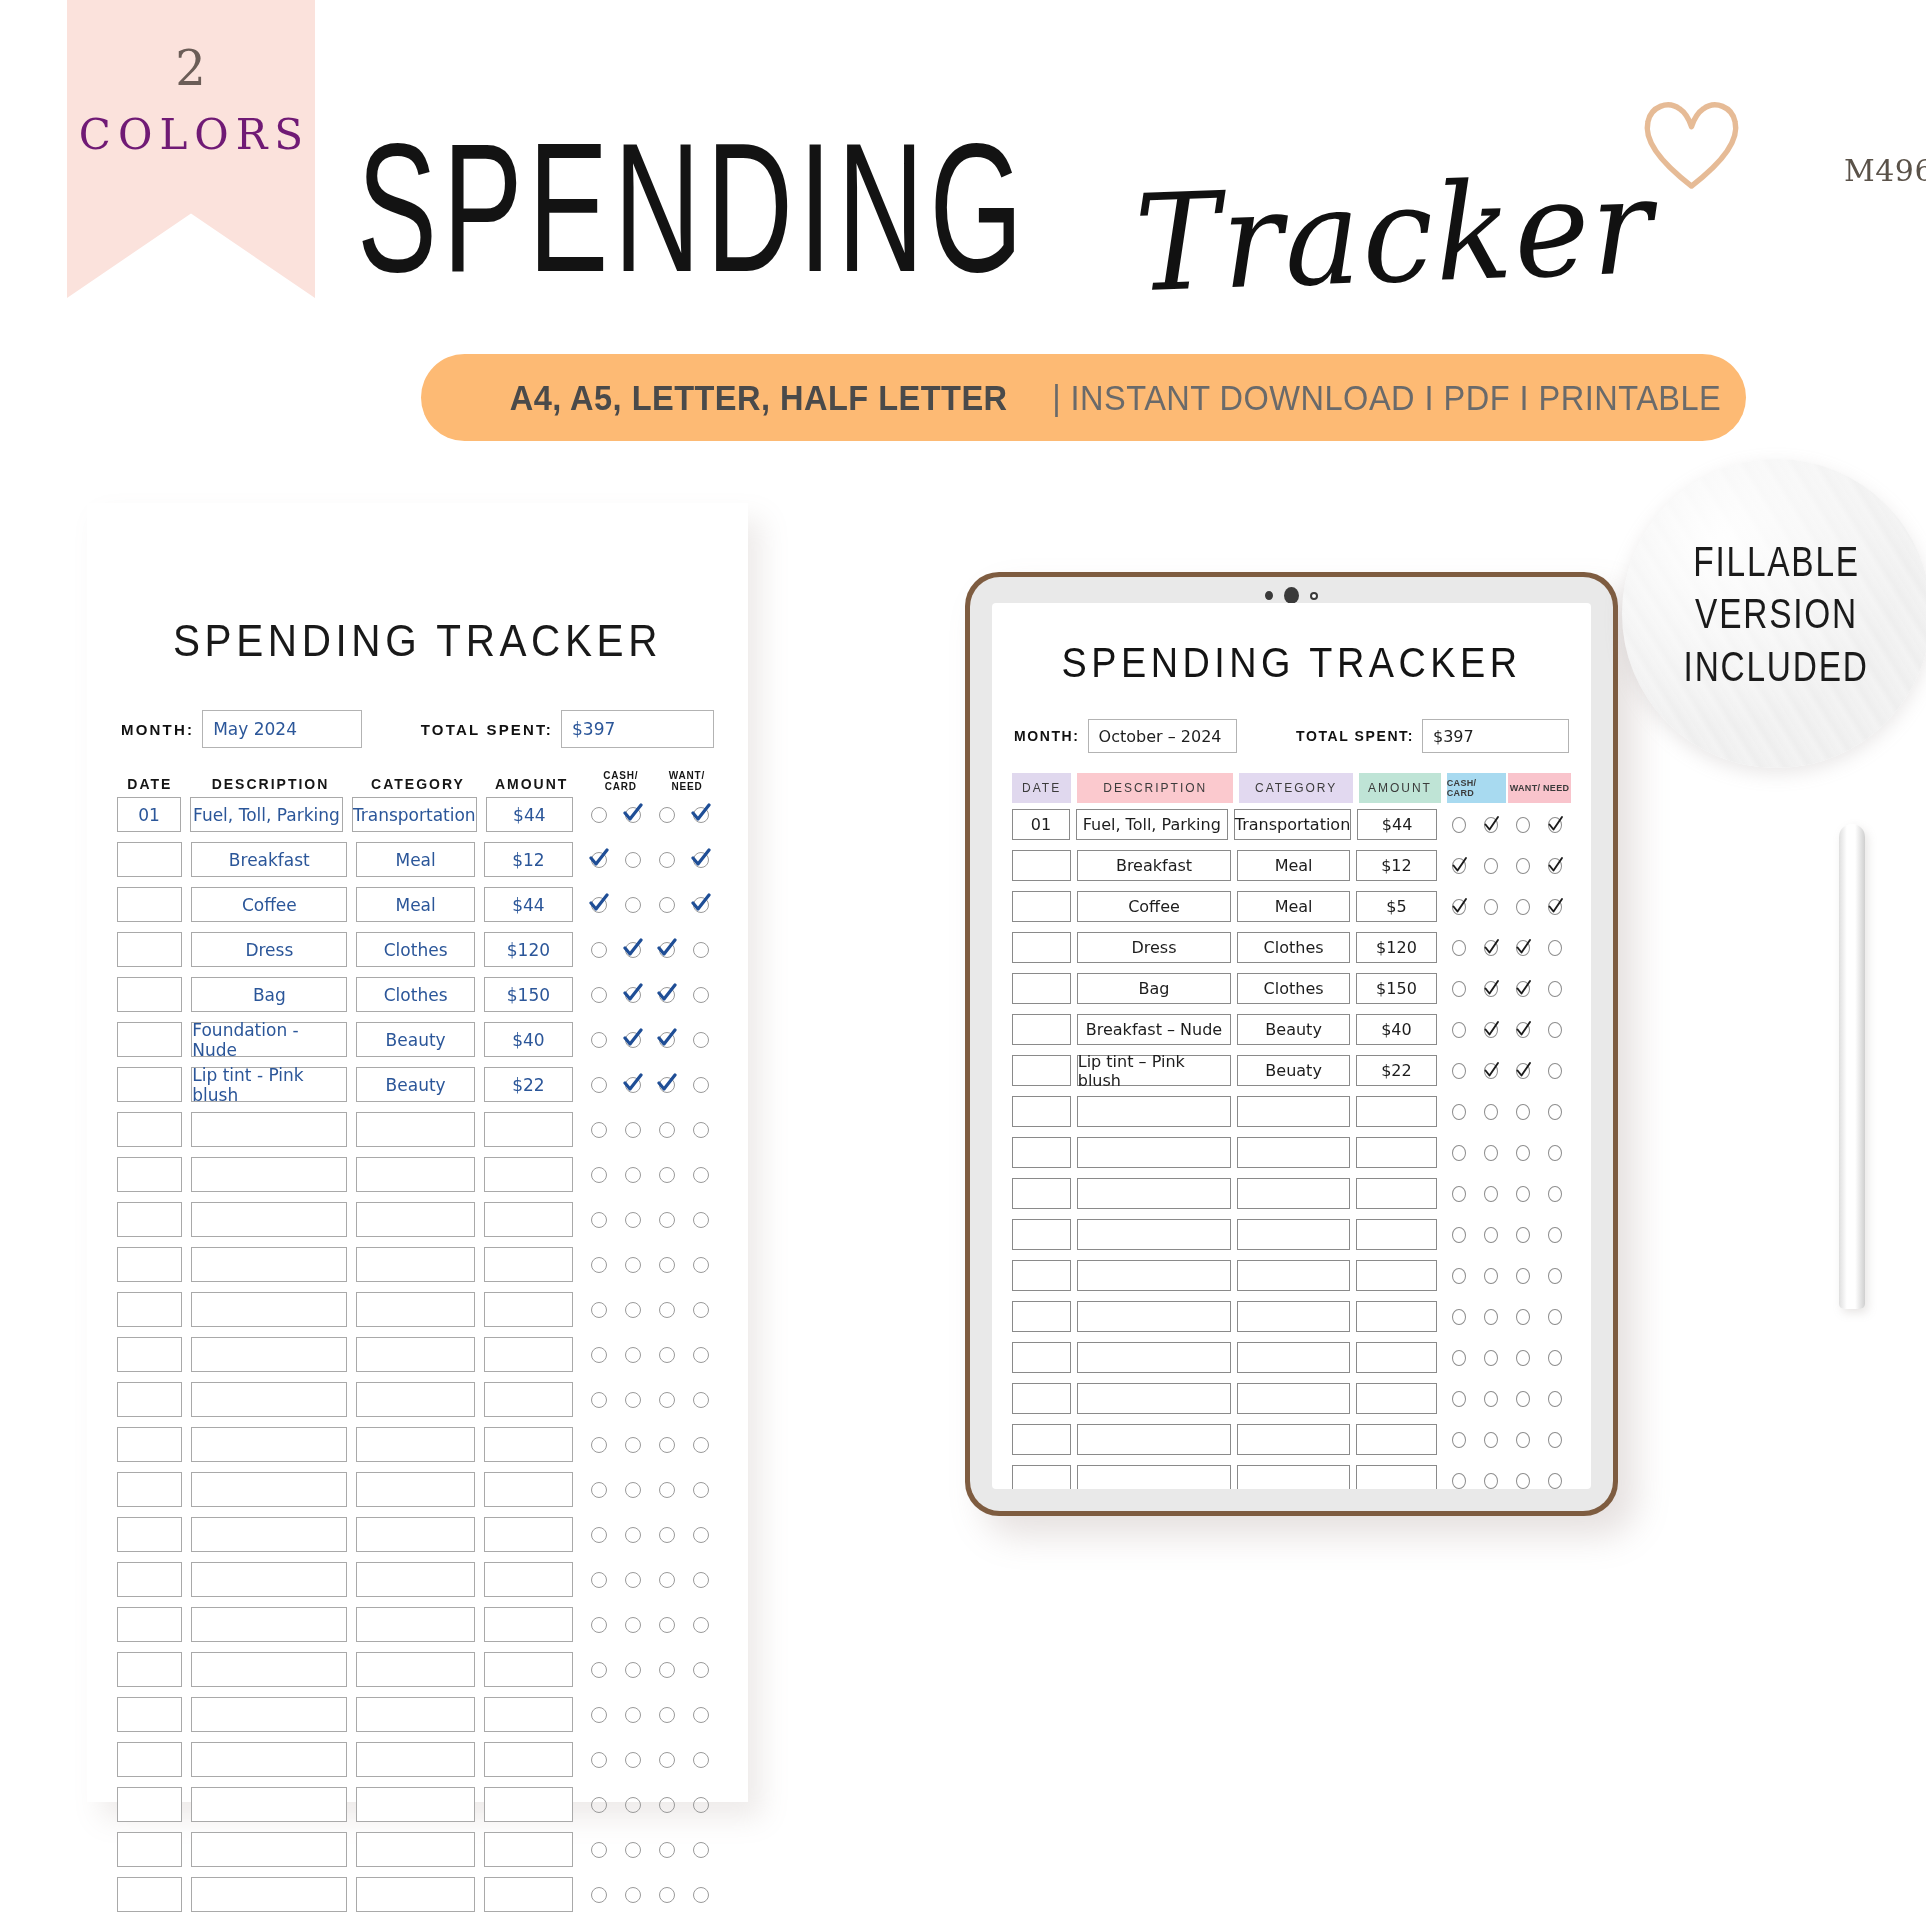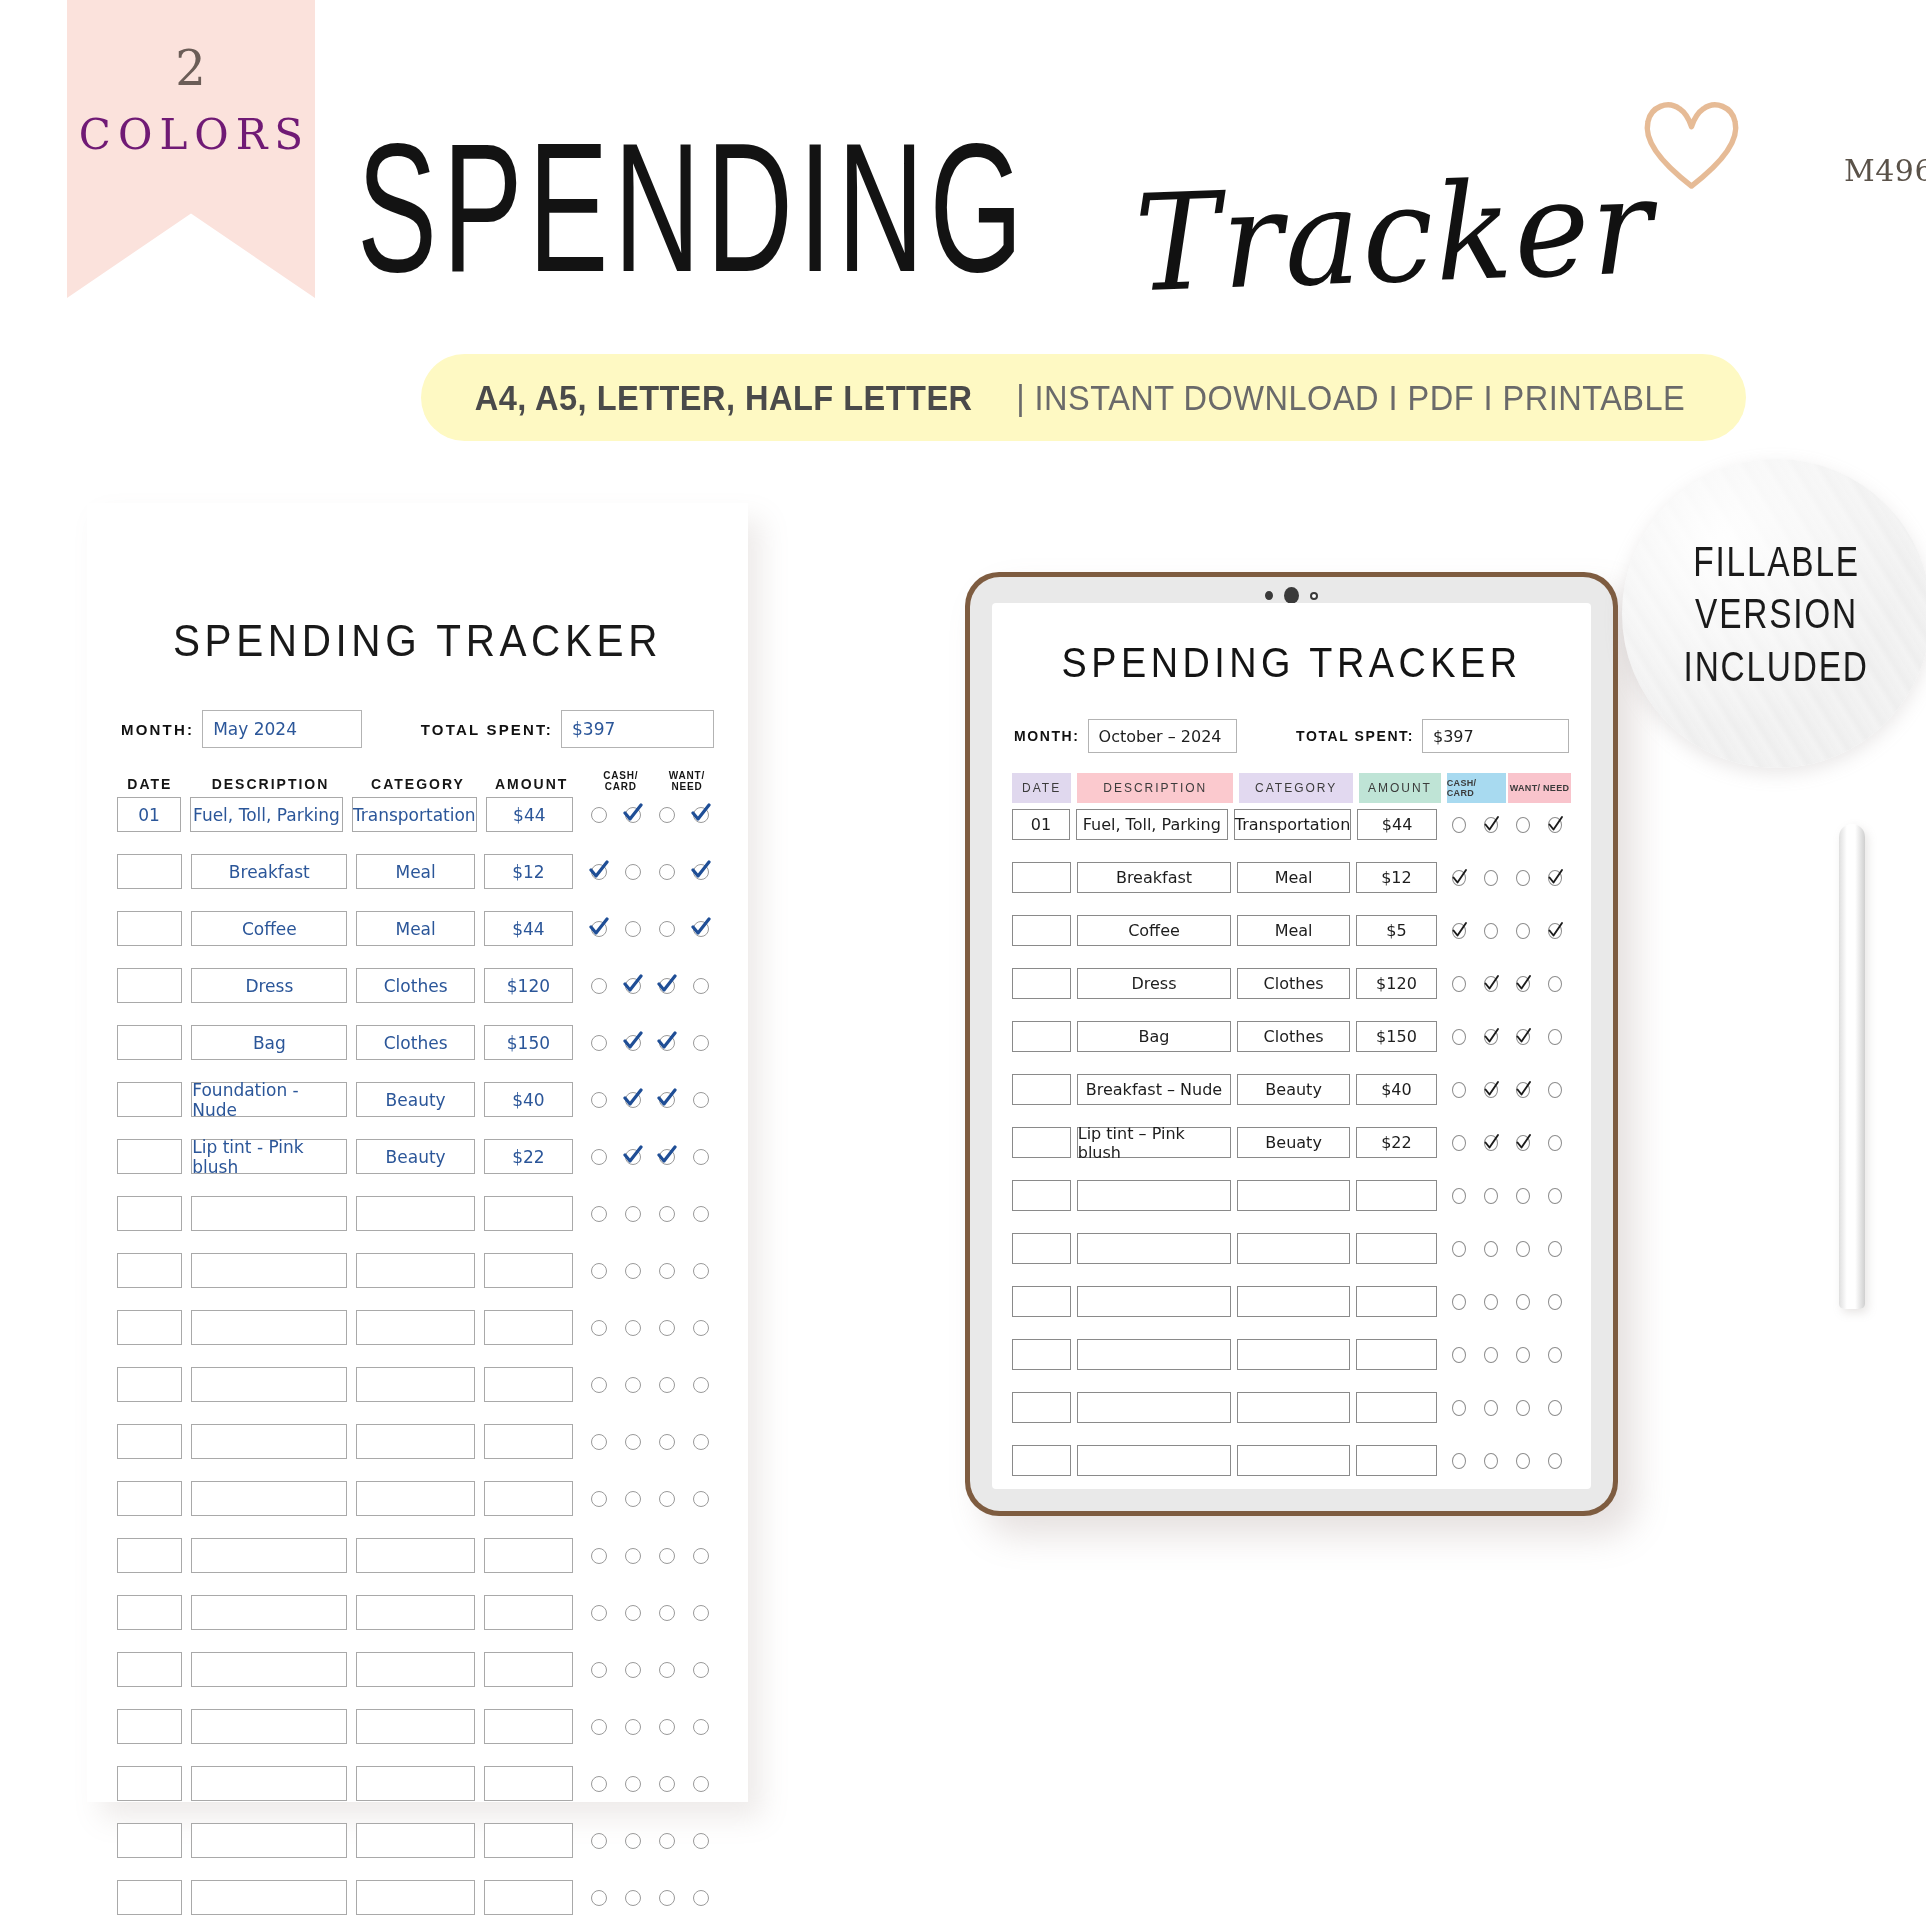--- a/index.html
+++ b/index.html
@@ -87,25 +87,25 @@
     font-size: 30px;
     color: #5a5249;
     letter-spacing: 0.5px;
   }
 
   
   #format-banner {
     position: absolute;
     left: 421px; top: 354px;
     width: 1325px; height: 87px;
-    background: #fef9c3;
+    background: #fdba74;
     border-radius: 44px;
     display: flex;
     align-items: center;
-    justify-content: center;
+    justify-content: flex-end;
     white-space: nowrap;
   }
   #format-banner .bold-part {
     font-family: "Liberation Sans", sans-serif;
     font-size: 35px;
     font-weight: 700;
     color: #4a4a4a;
     letter-spacing: 0.5px;
     transform: scaleX(0.93);
   }
@@ -173,21 +173,21 @@
   }
   .th {
     font-size: 14px;
     font-weight: 700;
     letter-spacing: 2px;
     color: #151515;
     text-align: center;
   }
   .th.small { font-size: 10px; letter-spacing: 0.8px; }
 
-  .tr { display: flex; align-items: flex-start; margin-bottom: 22px; }
+  .tr { display: flex; align-items: flex-start; margin-bottom: 10px; }
   .cell {
     border: 1px solid #a9a9a9;
     height: 35px;
     display: flex;
     align-items: center;
     justify-content: center;
     background: #fff;
   }
   .c-date { width: 71px; }
   .c-desc { width: 170px; margin-left: 9px; }

